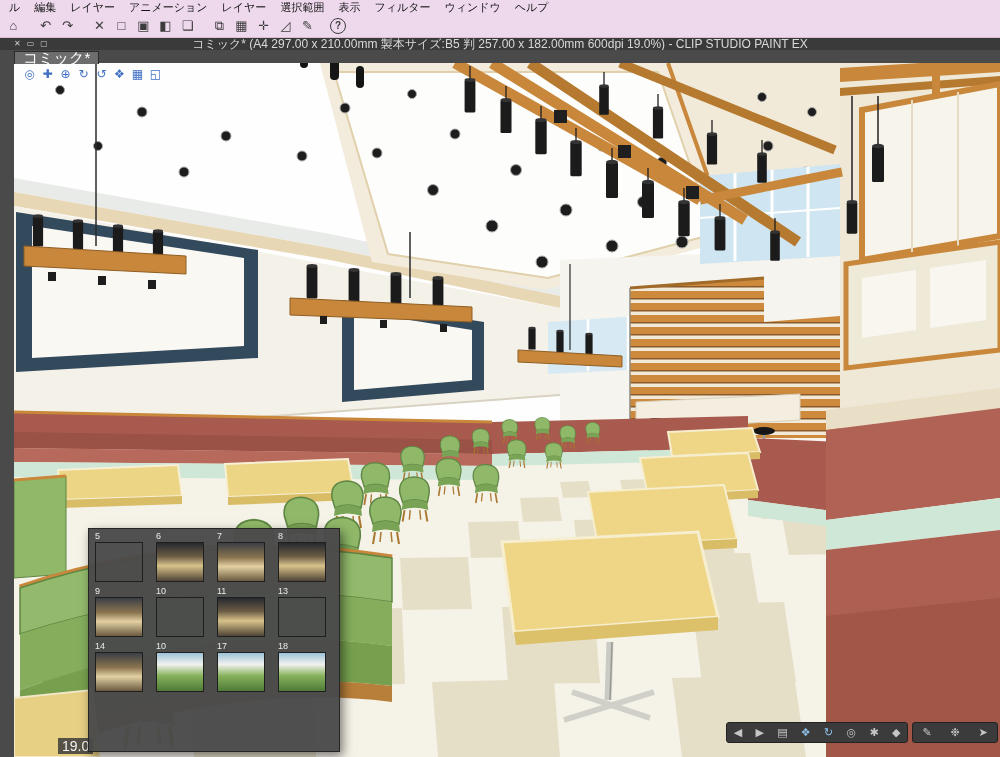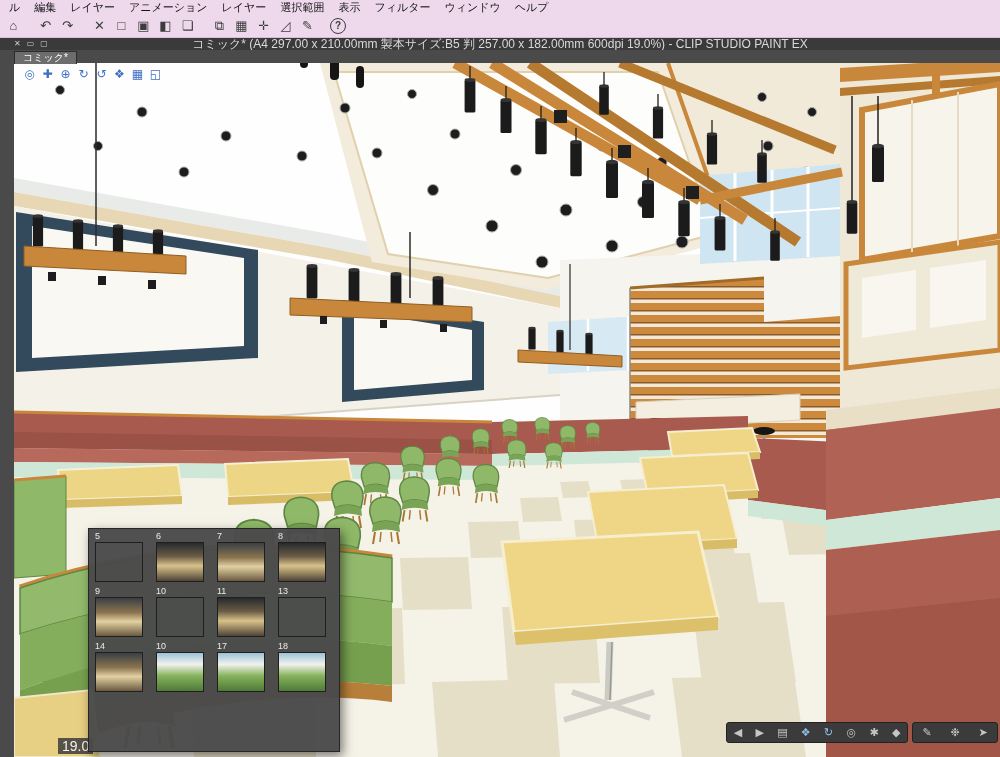--- a/index.html
+++ b/index.html
@@ -15,21 +15,21 @@
   .icon.gap{margin-left:10px;}
   .icon.help{width:14px;height:14px;border:1.5px solid #3c3c3c;border-radius:50%;
              font-size:10px;font-weight:bold;margin-left:10px;}
   .titlebar{height:12px;background:#3a3a3a;position:relative;display:flex;align-items:center;}
   .winctl{position:absolute;left:14px;display:flex;gap:6px;}
   .wc{font-size:8px;line-height:12px;color:#cfcfcf;}
   .title{flex:1;text-align:center;font-size:12px;color:#d9d9d9;white-space:nowrap;
          overflow:hidden;}
   .workspace{position:relative;width:1000px;height:707px;background:#4a4a4a;}
   .tab{position:absolute;left:14px;top:1px;height:12px;max-width:70px;background:#6d6d6d;
-       border:1px solid #2c2c2c;border-bottom:none;color:#fff;font-size:10px;
+       border:1px solid #2c2c2c;border-bottom:none;color:#fff;font-size:15px;
        display:flex;align-items:center;padding:0 8px;z-index:3;overflow:hidden;white-space:nowrap;}
   svg.scene{position:absolute;left:0;top:0;z-index:1;}
   .launcher{position:absolute;left:22px;top:16px;display:flex;gap:3px;z-index:3;}
   .licon{width:15px;height:15px;display:flex;align-items:center;justify-content:center;
          font-size:12px;color:#3f6fc4;}
   .matpanel{position:absolute;left:88px;top:478px;width:252px;height:224px;
             background:rgba(74,74,74,.97);border:1px solid #262626;z-index:4;
             box-shadow:3px 4px 10px rgba(0,0,0,.5);
             display:grid;grid-template-columns:repeat(4,1fr);
             grid-auto-rows:55px;padding:1px 3px;box-sizing:border-box;}

